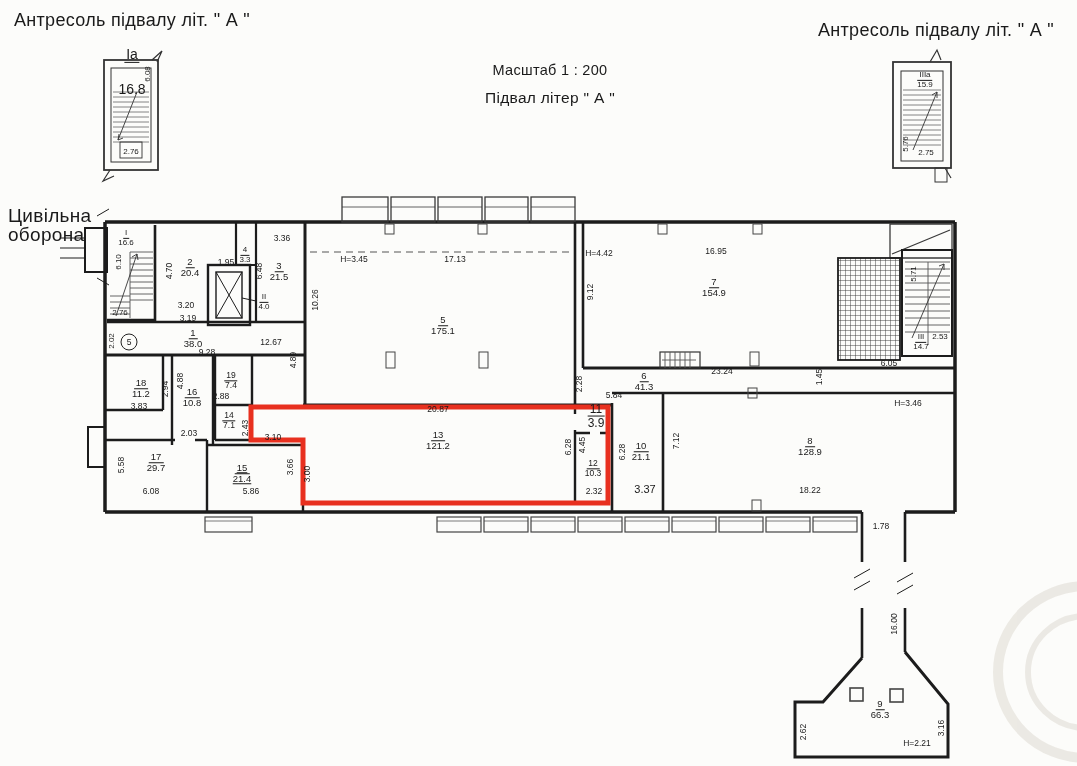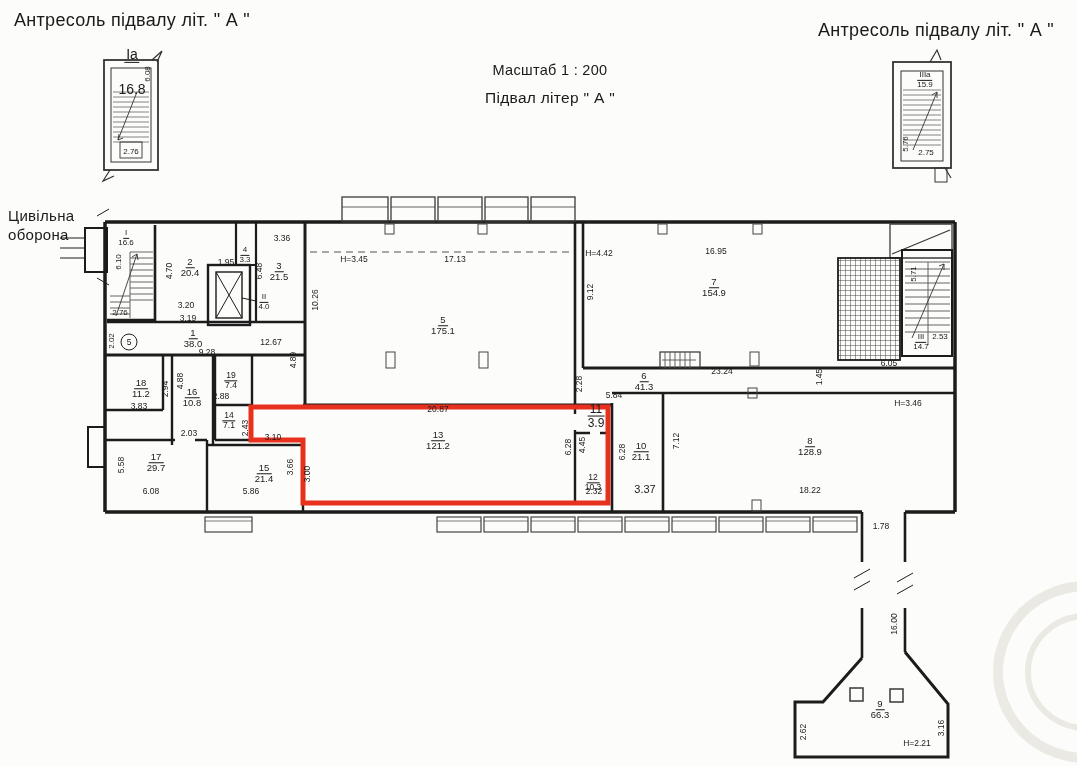--- a/index.html
+++ b/index.html
@@ -4,21 +4,21 @@
 <style>
   html,body{margin:0;padding:0;background:#e8e8e8;}
   .page{position:relative;width:1077px;height:766px;background:#fcfcfa;overflow:hidden;
         font-family:"Liberation Sans",sans-serif;color:#1a1a1a;}
   svg.plan{position:absolute;left:0;top:0;}
   .title{position:absolute;font-size:18px;letter-spacing:.3px;white-space:nowrap;}
   #title-left{left:14px;top:10px;}
   #title-right{left:818px;top:20px;}
   #scale-line{left:455px;top:62px;width:190px;text-align:center;font-size:14.5px;}
   #floor-line{left:450px;top:89px;width:200px;text-align:center;font-size:15.5px;}
-  #civil-defense{left:8px;top:206px;font-size:15px;line-height:19px;white-space:pre-line;}
+  #civil-defense{left:8px;top:206px;font-size:19px;line-height:19px;white-space:pre-line;}
   #labels{position:absolute;left:0;top:0;width:100%;height:100%;}
   .lbl{position:absolute;transform:translate(-50%,-50%);font-size:9.5px;line-height:1.08;
        white-space:nowrap;display:flex;flex-direction:column;align-items:center;}
   .lbl.rot{transform:translate(-50%,-50%) rotate(-90deg);}
   .lbl .num{border-bottom:1px solid #1a1a1a;padding:0 2px;}
   .lbl.circ{border:1.3px solid #222;border-radius:50%;width:15px;height:15px;
             justify-content:center;}
 </style>
 </head>
 <body>
@@ -237,21 +237,21 @@
         <span class="num">11</span>
         <span>3.9</span>
       </div>
       <div class="lbl rot" style="left: 569px; top: 447px; font-size: 8.5px;">6.28</div>
       <div class="lbl rot" style="left: 583px; top: 445px; font-size: 8.5px;">4.45</div>
       <div class="lbl" style="left: 438px; top: 441px;">
         <span class="num">13</span>
         <span>121.2</span>
       </div>
       <div class="lbl" style="left: 438px; top: 410px; font-size: 8.5px;">20.87</div>
-      <div class="lbl" style="left: 593px; top: 469px; font-size: 8.5px; margin-top: 14px;">
+      <div class="lbl" style="left: 593px; top: 469px; font-size: 8.5px;">
         <span class="num">12</span>
         <span>10.3</span>
       </div>
       <div class="lbl" style="left: 594px; top: 492px; font-size: 8.5px;">2.32</div>
       <div class="lbl rot" style="left: 623px; top: 452px; font-size: 8.5px;">6.28</div>
       <div class="lbl" style="left: 641px; top: 452px;">
         <span class="num">10</span>
         <span>21.1</span>
       </div>
       <div class="lbl" style="left: 645px; top: 490px; font-size: 11px;">3.37</div>
@@ -284,21 +284,21 @@
         <span>7.1</span>
       </div>
       <div class="lbl rot" style="left: 246px; top: 428px; font-size: 8.5px;">2.43</div>
       <div class="lbl" style="left: 273px; top: 438px; font-size: 8.5px;">3.10</div>
       <div class="lbl" style="left: 156px; top: 463px;">
         <span class="num">17</span>
         <span>29.7</span>
       </div>
       <div class="lbl rot" style="left: 122px; top: 465px; font-size: 8.5px;">5.58</div>
       <div class="lbl" style="left: 151px; top: 492px; font-size: 8.5px;">6.08</div>
-      <div class="lbl" style="left: 264px; top: 474px;">
+      <div class="lbl" style="left: 242px; top: 474px; text-decoration: underline;">
         <span class="num">15</span>
         <span>21.4</span>
       </div>
       <div class="lbl" style="left: 251px; top: 492px; font-size: 8.5px;">5.86</div>
       <div class="lbl rot" style="left: 291px; top: 467px; font-size: 8.5px;">3.66</div>
       <div class="lbl rot" style="left: 308px; top: 474px; font-size: 8.5px;">3.00</div>
       <div class="lbl" style="left: 881px; top: 527px; font-size: 8.5px;">1.78</div>
       <div class="lbl rot" style="left: 895px; top: 624px; font-size: 8.5px;">16.00</div>
       <div class="lbl" style="left: 880px; top: 710px;">
         <span class="num">9</span>

